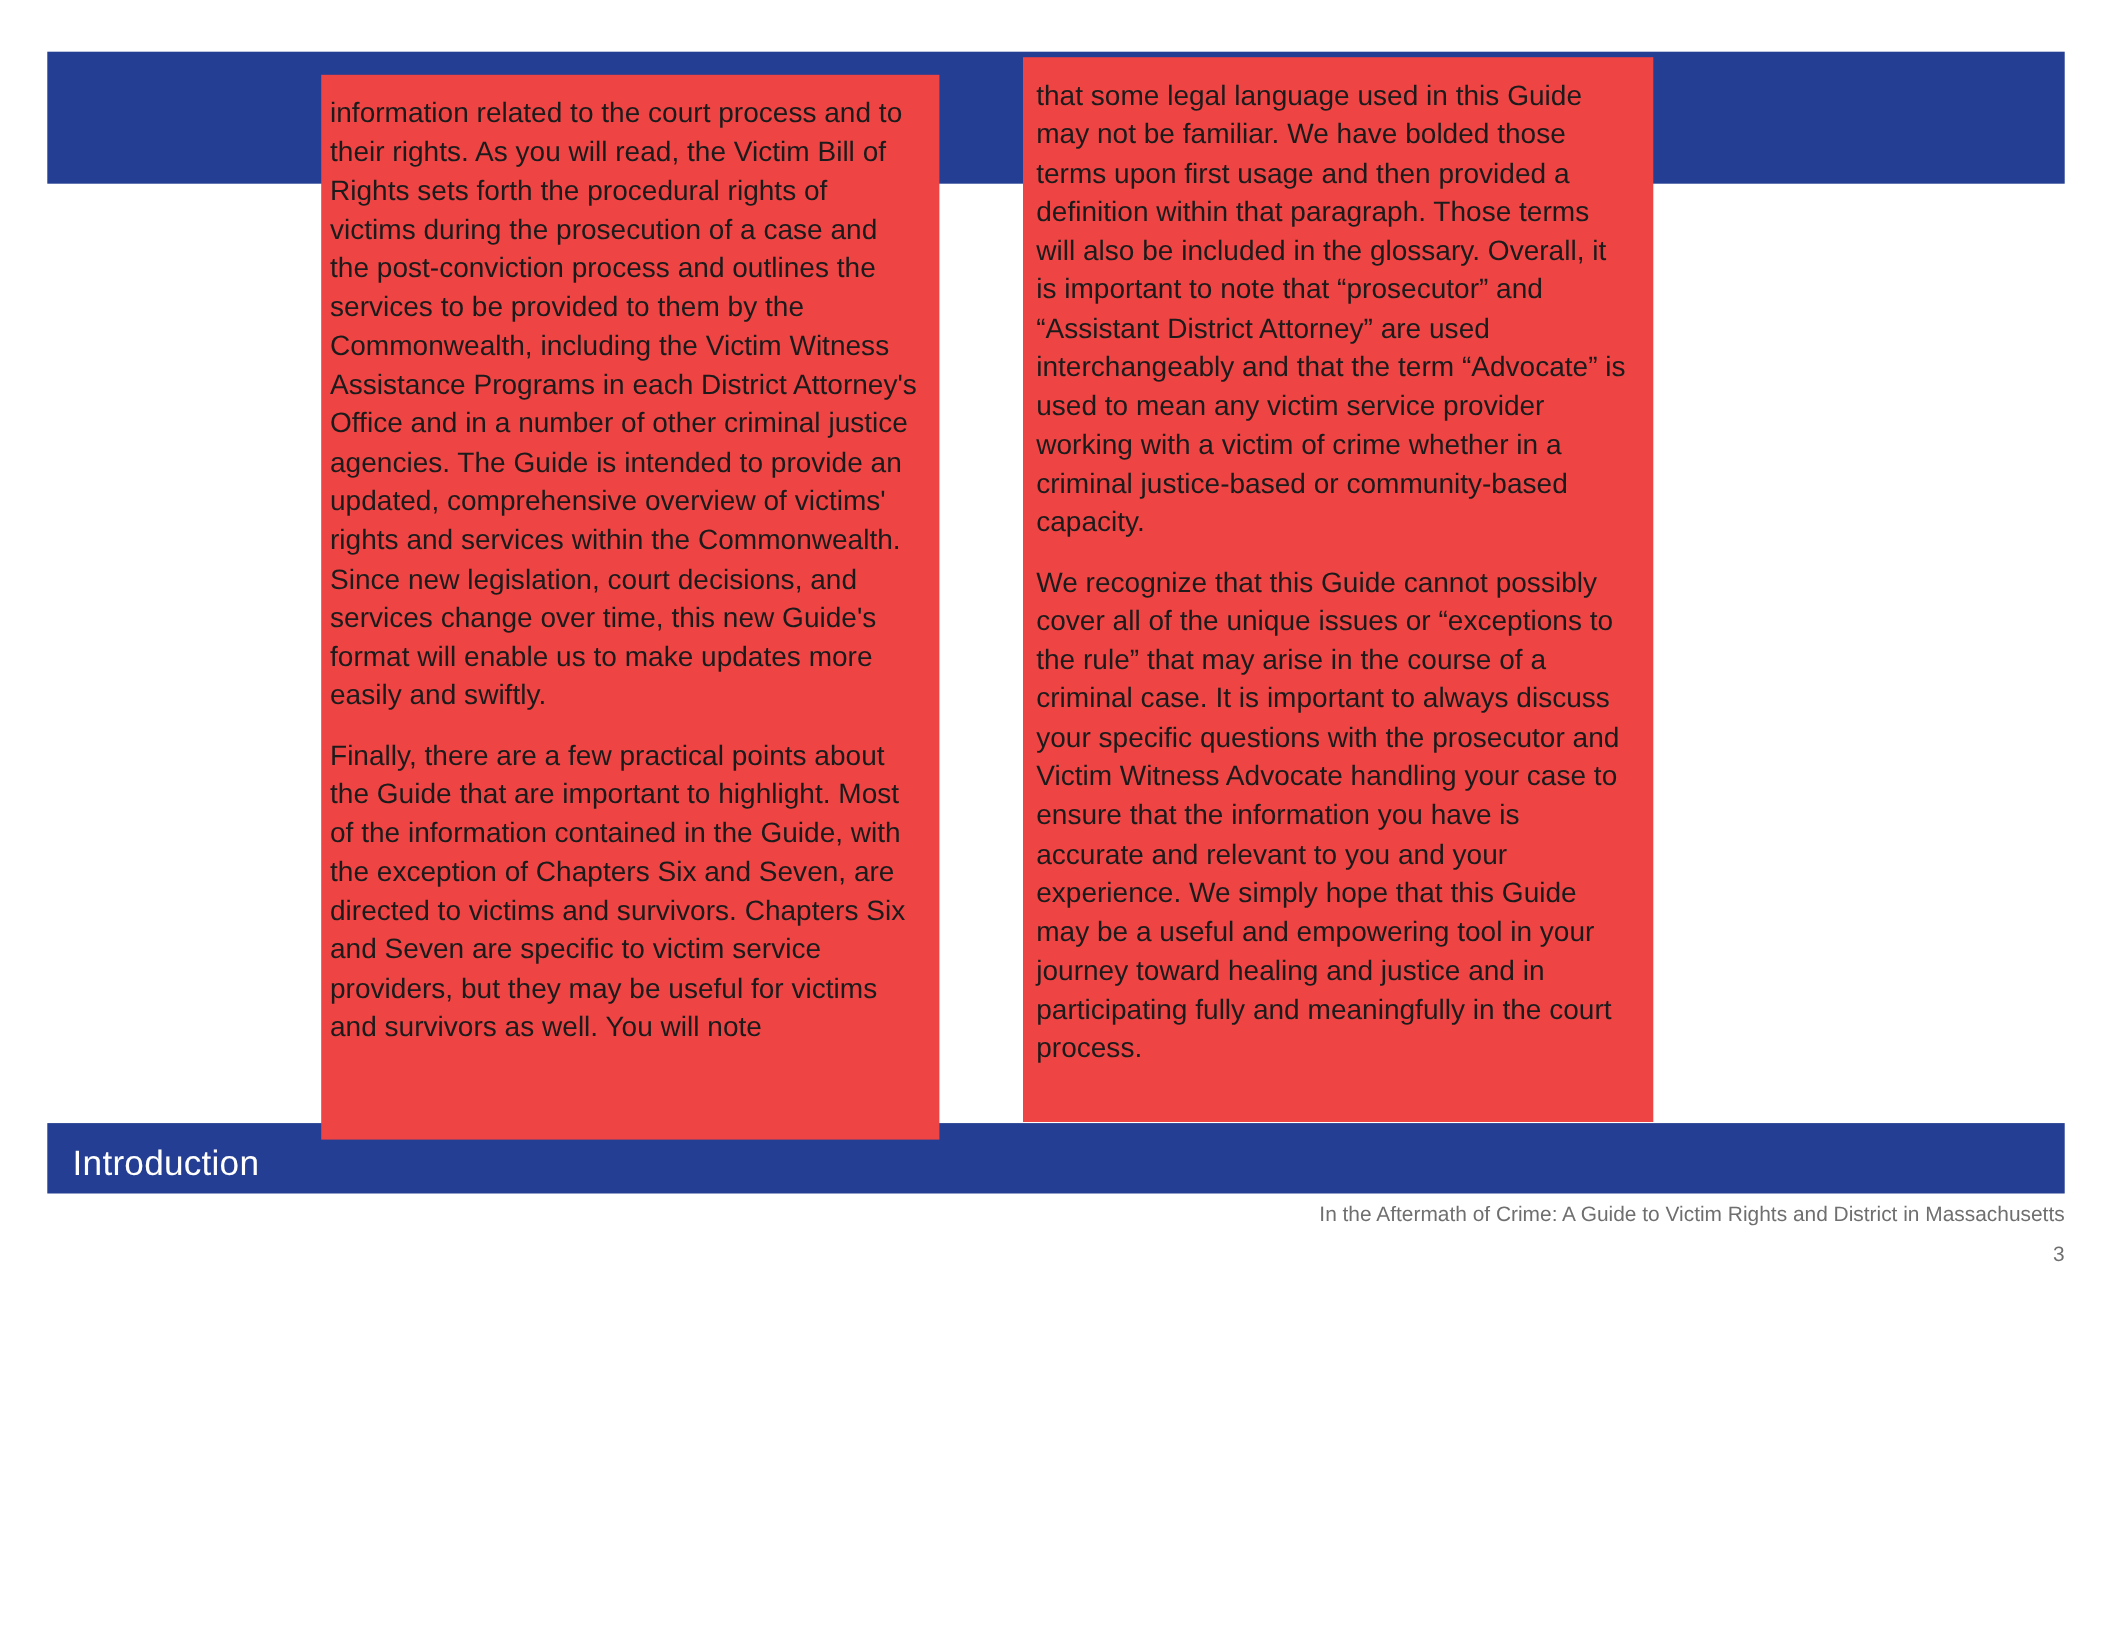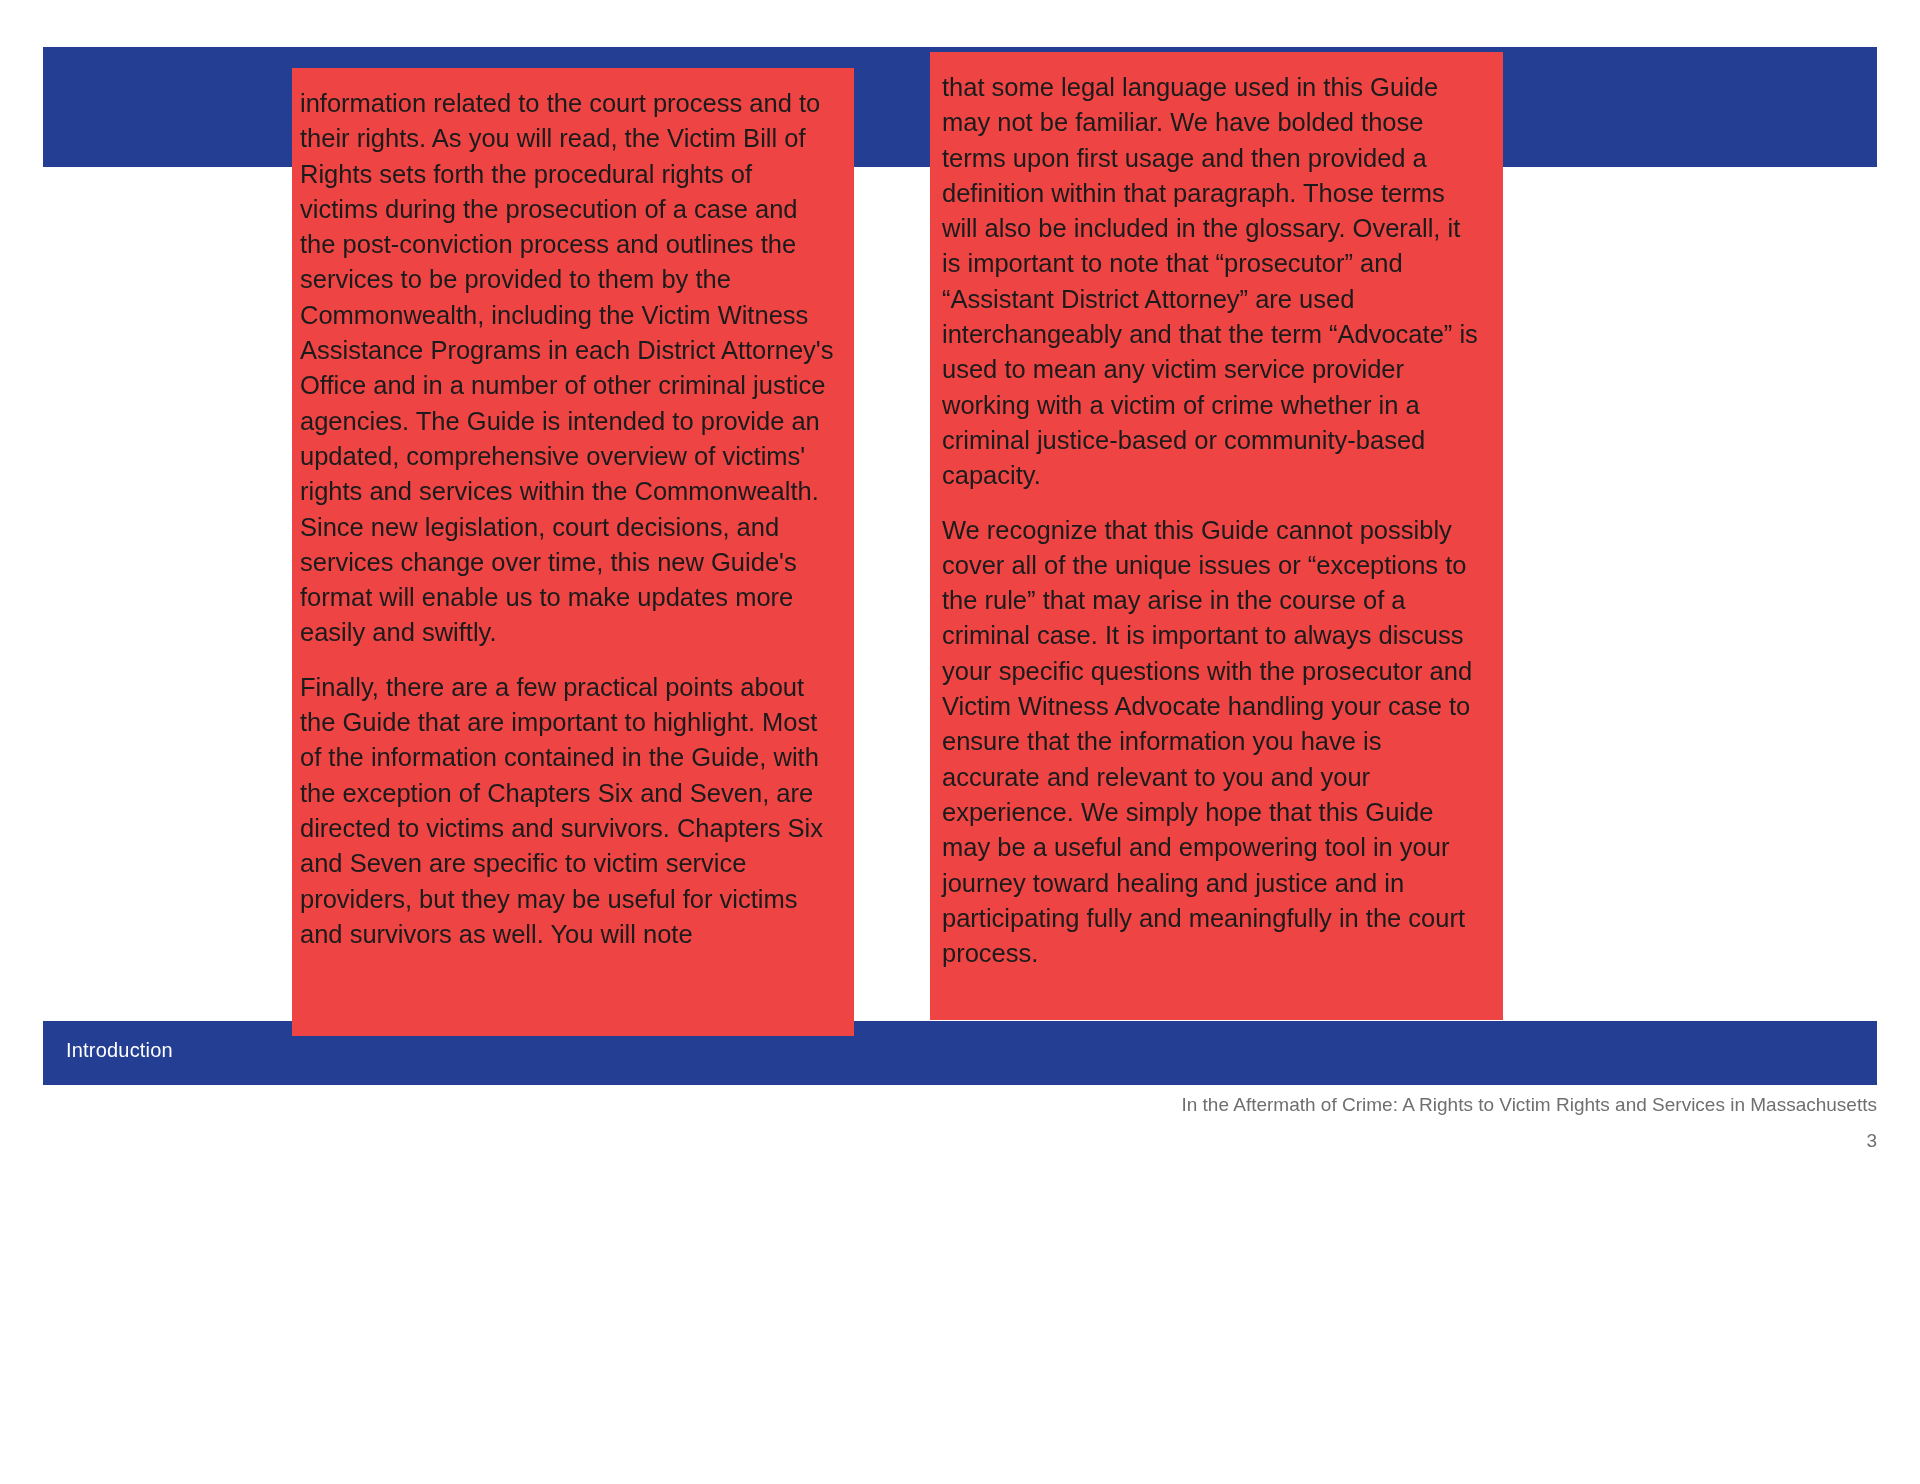--- a/index.html
+++ b/index.html
@@ -50,21 +50,21 @@
     left: 43px;
     top: 1021px;
     width: 1834px;
     height: 64px;
     background: #233e92;
   }
   .bottom-band-label {
     position: absolute;
     left: 66px;
     top: 1039px;
-    font-size: 20px;
+    font-size: 32px;
     color: #ffffff;
     letter-spacing: 0.2px;
     font-family: "Liberation Sans", sans-serif;
   }
 
   
   .column {
     position: absolute;
     background: #ef4444;
     box-sizing: border-box;
@@ -129,17 +129,17 @@
   <div class="column col-left">
     <div class="col-text">information related to the court process and to their rights. As you will read, the Victim Bill of Rights sets forth the procedural rights of victims during the prosecution of a case and the post-conviction process and outlines the services to be provided to them by the Commonwealth, including the Victim Witness Assistance Programs in each District Attorney's Office and in a number of other criminal justice agencies. The Guide is intended to provide an updated, comprehensive overview of victims' rights and services within the Commonwealth. Since new legislation, court decisions, and services change over time, this new Guide's format will enable us to make updates more easily and swiftly.</div>
     <div class="col-text">Finally, there are a few practical points about the Guide that are important to highlight. Most of the information contained in the Guide, with the exception of Chapters Six and Seven, are directed to victims and survivors. Chapters Six and Seven are specific to victim service providers, but they may be useful for victims and survivors as well. You will note</div>
   </div>
 
   <div class="column col-right">
     <div class="col-text">that some legal language used in this Guide may not be familiar. We have bolded those terms upon first usage and then provided a definition within that paragraph. Those terms will also be included in the glossary. Overall, it is important to note that “prosecutor” and “Assistant District Attorney” are used interchangeably and that the term “Advocate” is used to mean any victim service provider working with a victim of crime whether in a criminal justice-based or community-based capacity.</div>
     <div class="col-text">We recognize that this Guide cannot possibly cover all of the unique issues or “exceptions to the rule” that may arise in the course of a criminal case. It is important to always discuss your specific questions with the prosecutor and Victim Witness Advocate handling your case to ensure that the information you have is accurate and relevant to you and your experience. We simply hope that this Guide may be a useful and empowering tool in your journey toward healing and justice and in participating fully and meaningfully in the court process.</div>
   </div>
 
-  <div class="footer-title">In the Aftermath of Crime: A Rights to Victim Rights and Services in Massachusetts</div>
+  <div class="footer-title">In the Aftermath of Crime: A Guide to Victim Rights and District in Massachusetts</div>
 
   <div class="page-number">3</div>
 
 </div>
 
 </body></html>

